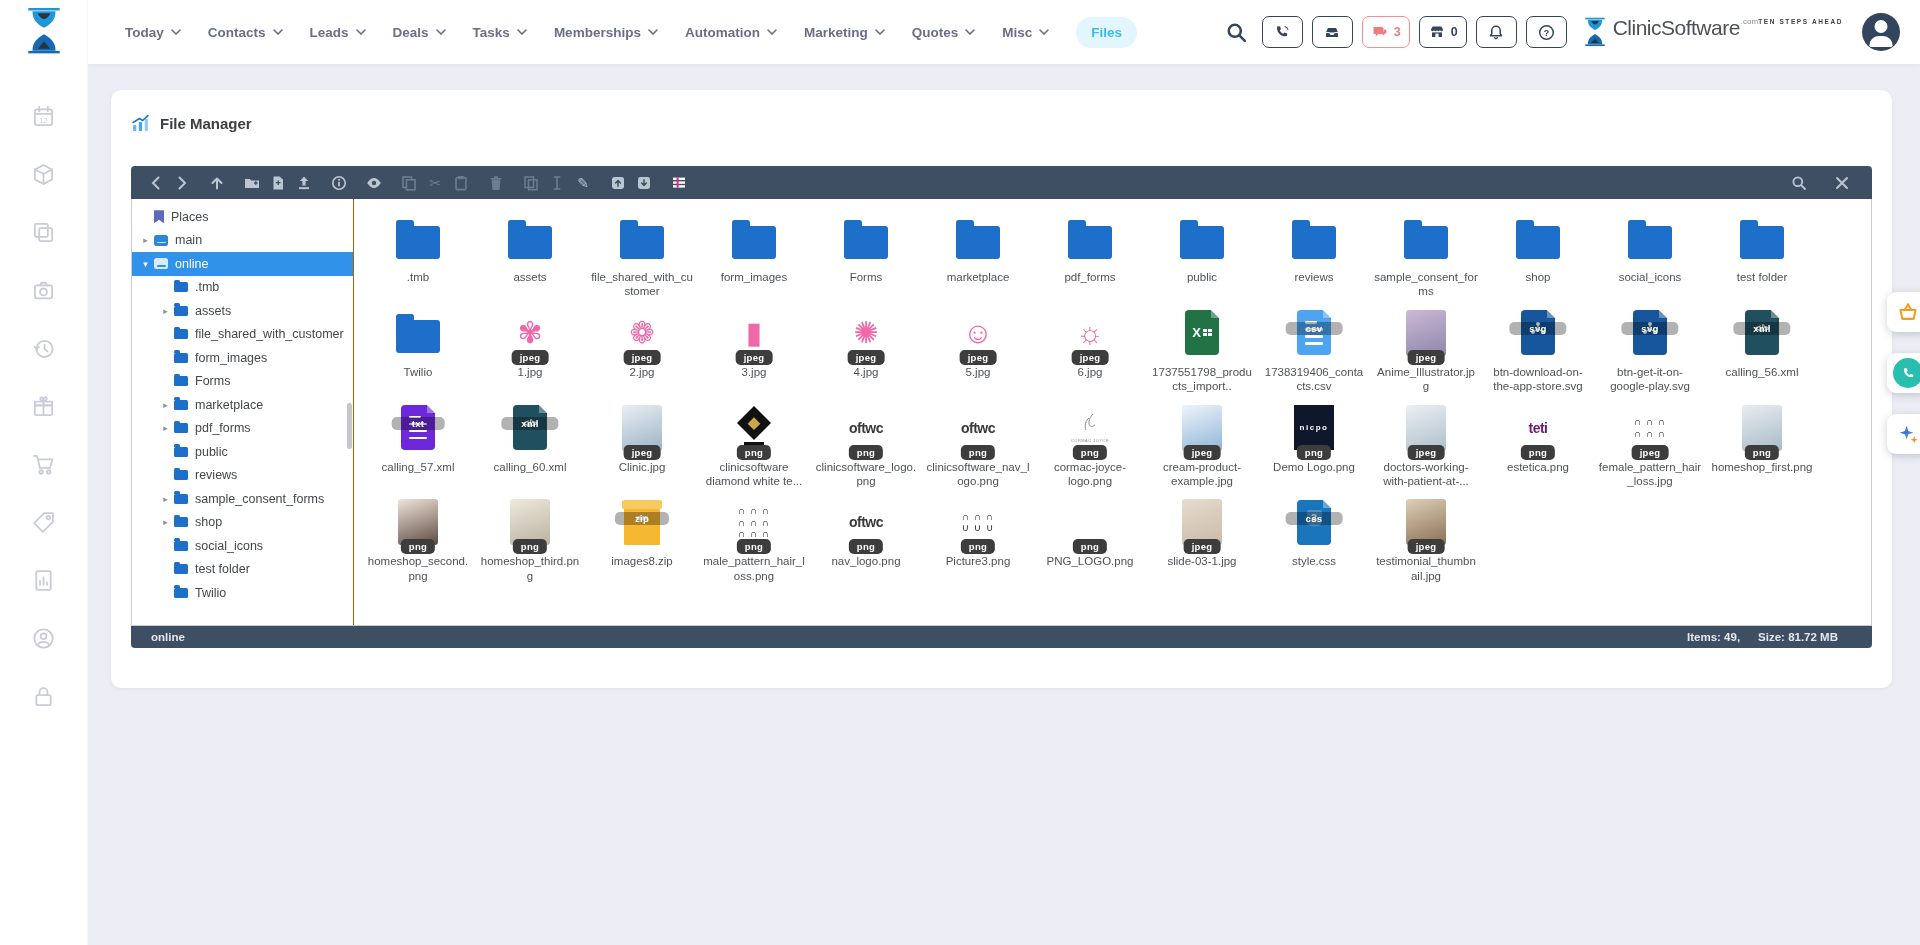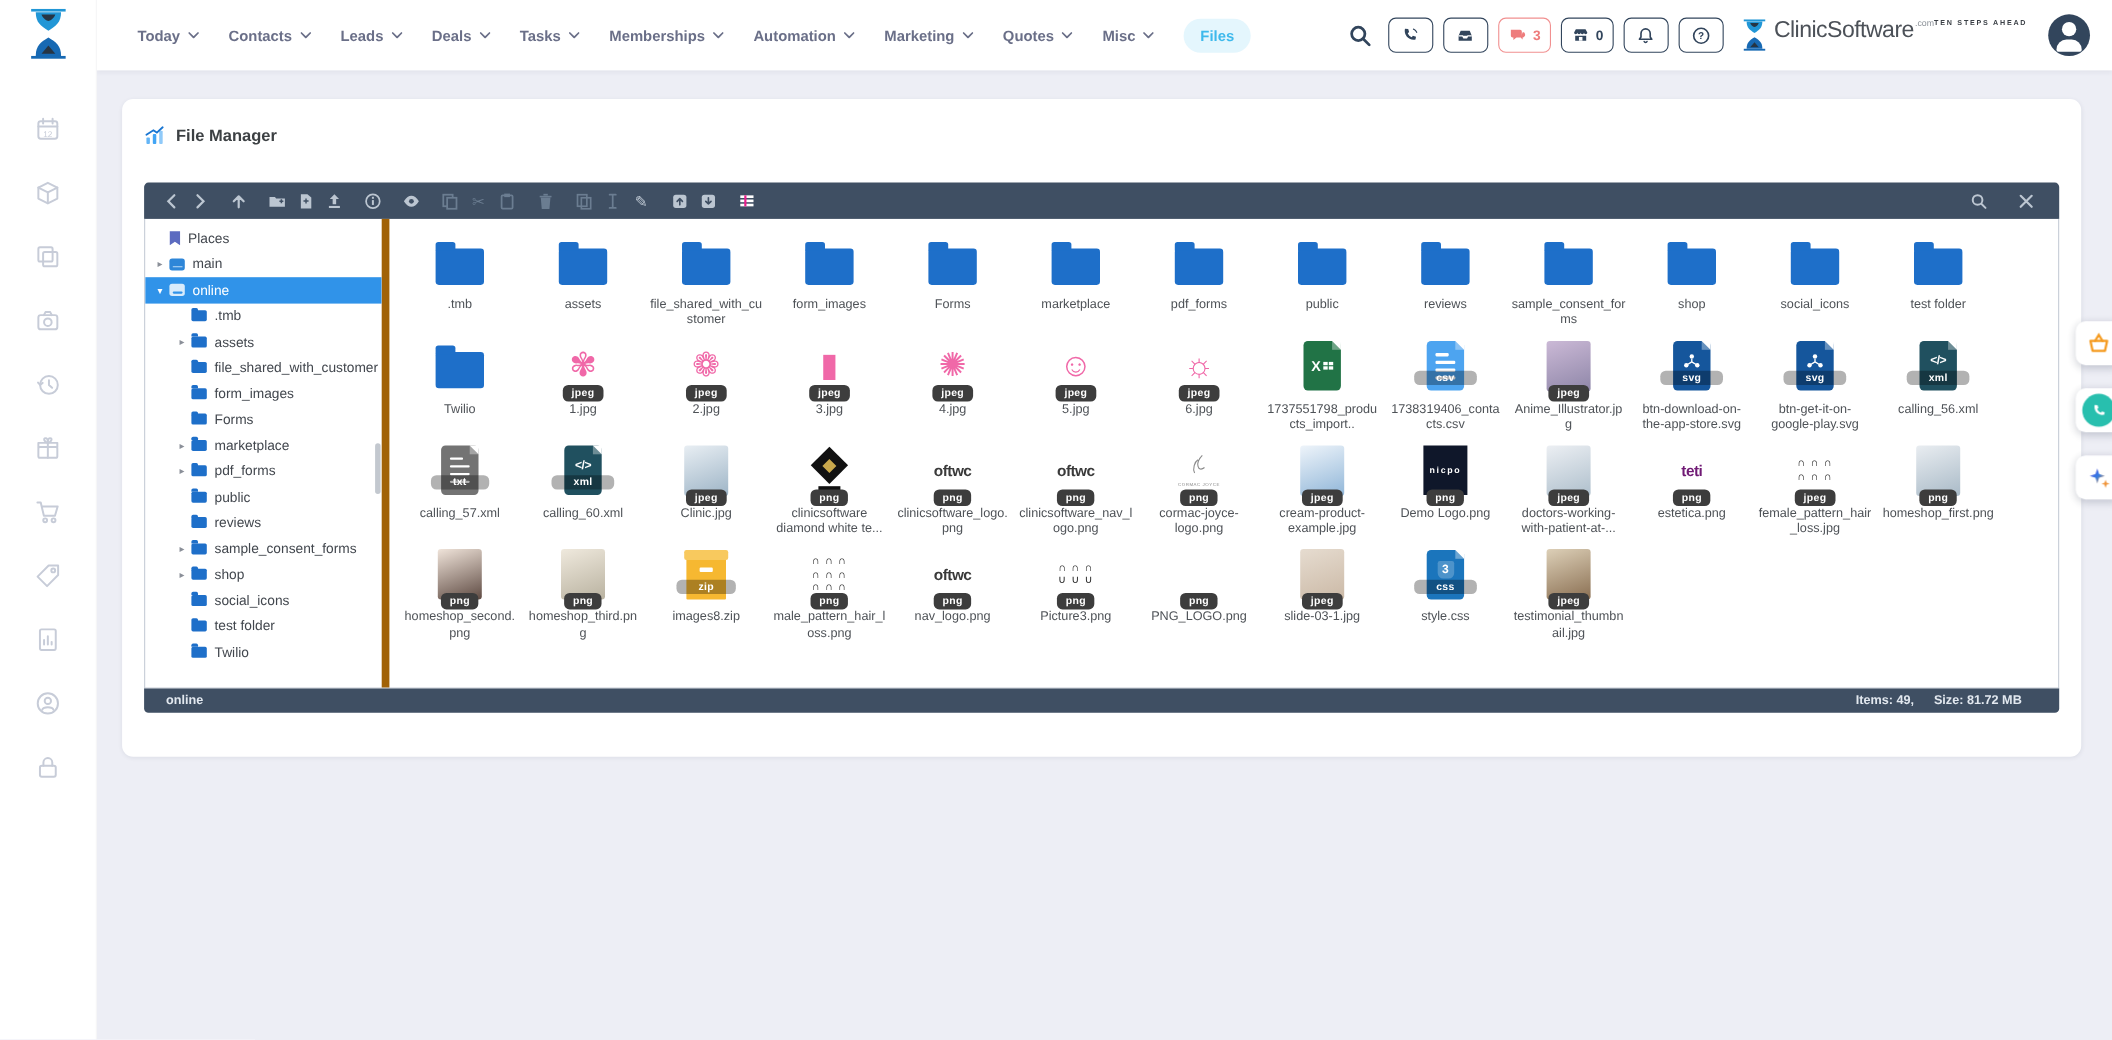--- a/index.html
+++ b/index.html
@@ -57,21 +57,21 @@
                 display:flex; align-items:center; padding:0 14px; }
   .tb-group { display:flex; align-items:center; gap:5px; margin-right:14px; }
   .tb { width:21px; height:22px; display:flex; align-items:center; justify-content:center;
         color:#bcc6d1; font-size:15px; cursor:pointer; }
   .tb svg { width:16px; height:16px; }
   .tb.dim { color:#6b7d91; cursor:default; }
   .tb-right { margin-left:auto; display:flex; align-items:center; gap:22px; padding-right:6px; }
   .fm-body { display:flex; height:427px; background:#fff; border:1px solid #c6ccd6; border-top:0; }
 
   
-  .tree { width:222px; border-right:7px solid #a16207; padding-top:6px; position:relative; overflow:hidden; flex:none; }
+  .tree { width:222px; border-right:1px solid #a16207; padding-top:6px; position:relative; overflow:hidden; flex:none; }
   .tree-row { height:23.5px; display:flex; align-items:center; font-size:12.5px; color:#42474e; cursor:pointer; }
   .tree-row .caret { width:13px; text-align:center; font-size:9px; color:#8a8f98; flex:none; }
   .tree-row .ticon { margin:0 7px 0 2px; flex:none; display:flex; }
   .tree-row.d0 { padding-left:7px; }
   .tree-row.d1 { padding-left:27px; }
   .tree-row.sel { background:#3093e9; color:#fff; }
   .tree-row.sel .caret { color:#fff; }
   .t-folder { width:14px; height:10px; background:#1e6fc9; border-radius:1.5px; position:relative; margin-top:2px; }
   .t-folder::before { content:""; position:absolute; top:-2.5px; left:0; width:6px; height:3px;
                       background:#1e6fc9; border-radius:1.5px 1.5px 0 0; }
@@ -83,21 +83,21 @@
               clip-path:polygon(0 0,100% 0,100% 100%,50% 74%,0 100%); }
   .tree-scroll { position:absolute; right:1px; top:204px; width:5px; height:46px; background:#c3c8cf; border-radius:3px; }
 
   
   .grid { flex:1; padding:12px 8px; display:flex; flex-wrap:wrap; align-content:flex-start; overflow:hidden; }
   .cell { width:112px; display:flex; flex-direction:column; align-items:center; margin-bottom:7px; min-height:80px; cursor:pointer; }
   .cicon { height:54px; display:flex; align-items:center; justify-content:center; position:relative; margin-bottom:5px; }
   .clabel { font-size:11.5px; color:#4e5257; text-align:center; line-height:1.25; overflow-wrap:anywhere; max-width:104px; }
   .badge { position:absolute; bottom:-5px; left:50%; transform:translateX(-50%); background:#3d3d3d; color:#fff;
            font-size:9.5px; font-weight:700; padding:2px 8px; border-radius:5px; letter-spacing:.3px; }
-  .badge.in { bottom:5px; background:rgba(0,0,0,.30); padding:1px 20px; }
+  .badge.in { bottom:20px; background:rgba(0,0,0,.30); padding:1px 20px; }
   .folder { width:44px; height:33px; background:#1e6fc9; border-radius:3px; position:relative; margin-top:8px; }
   .folder::before { content:""; position:absolute; top:-6px; left:0; width:18px; height:8px;
                     background:#1e6fc9; border-radius:2.5px 2.5px 0 0; }
   .doodle { width:44px; height:46px; background:#fff; color:#f068a8; font-size:30px; line-height:1;
             display:flex; align-items:center; justify-content:center; }
   .photo { width:40px; height:46px; border-radius:3px; }
   .fileshape { width:34px; height:45px; border-radius:4px; position:relative; display:flex; flex-direction:column;
                align-items:center; justify-content:center; color:#fff; }
   .fileshape::after { content:""; position:absolute; top:0; right:0; border-style:solid;
                       border-width:0 8px 8px 0; border-color:#fff #fff rgba(255,255,255,.35) transparent; }
@@ -825,21 +825,21 @@
     <div class="cicon">
                     <div class="fileshape" style="background:#20505f">
                       <span class="fs-code">&lt;/&gt;</span>
                       <span class="badge in">xml</span>
                     </div>
                   </div>
     <div class="clabel">calling_56.xml</div>
   </div>
   <div class="cell">
     <div class="cicon">
-                    <div class="fileshape fs-lines" style="background:#737373">
+                    <div class="fileshape fs-lines" style="background:#6d28d9">
                       <i></i>
                       <i></i>
                       <i></i>
                       <i></i>
                       <span class="badge in">txt</span>
                     </div>
                   </div>
     <div class="clabel">calling_57.xml</div>
   </div>
   <div class="cell">

